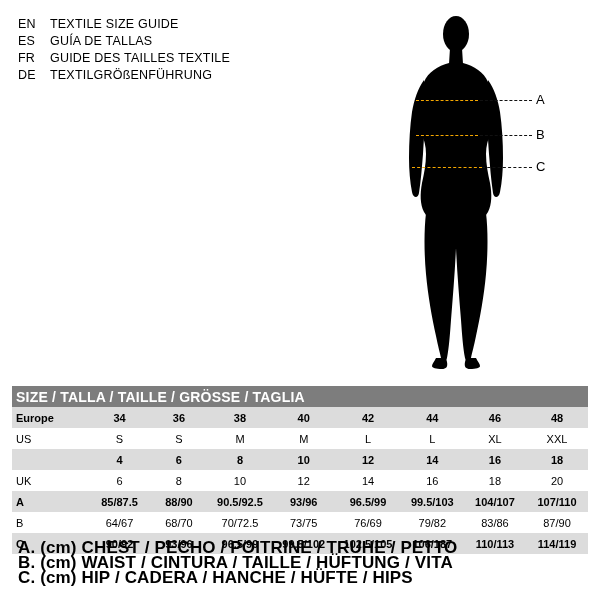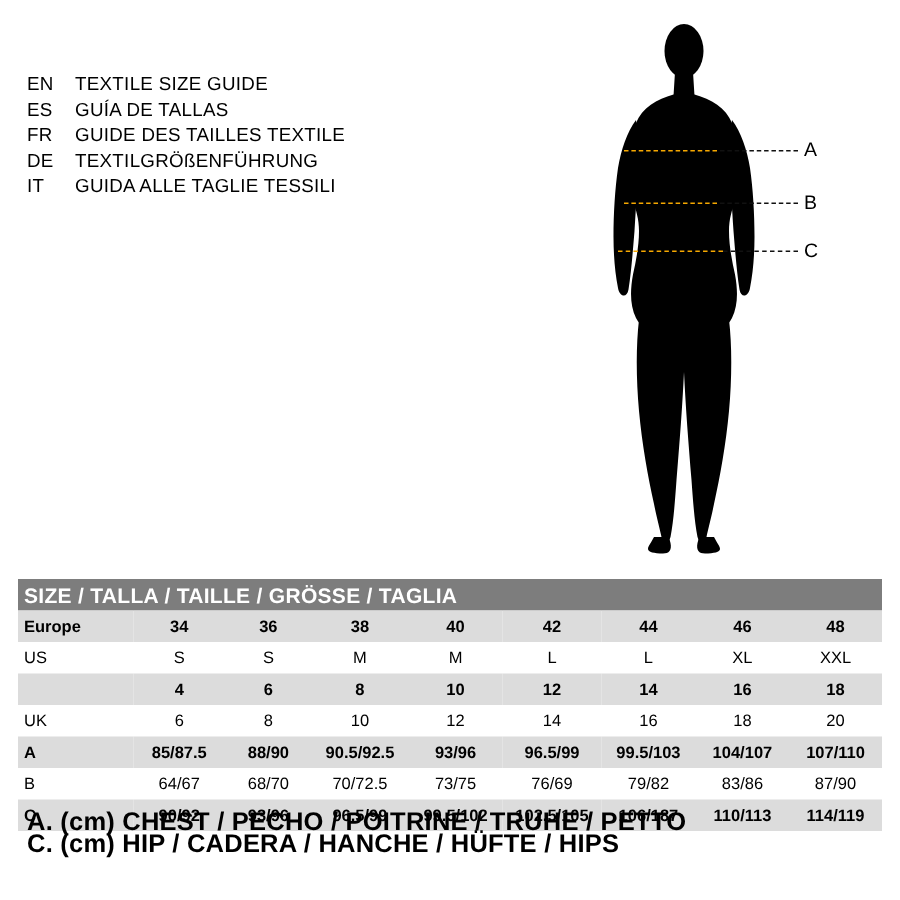--- a/index.html
+++ b/index.html
@@ -22,21 +22,20 @@
     box-sizing: border-box;
     padding: 0;
   }
 
   
   .lang-block {
     position: absolute;
     top: 16px;
     left: 18px;
     width: 330px;
-    margin-top: 32px;
   }
   .lang-row {
     display: flex;
     align-items: baseline;
     font-size: 12.5px;
     line-height: 17px;
     letter-spacing: 0.2px;
   }
   .lang-code {
     width: 32px;
@@ -149,24 +148,20 @@
       <span class="lang-text">GUÍA DE TALLAS</span>
     </div>
     <div class="lang-row">
       <span class="lang-code">FR</span>
       <span class="lang-text">GUIDE DES TAILLES TEXTILE</span>
     </div>
     <div class="lang-row">
       <span class="lang-code">DE</span>
       <span class="lang-text">TEXTILGRÖßENFÜHRUNG</span>
     </div>
-    <div class="lang-row">
-      <span class="lang-code">IT</span>
-      <span class="lang-text">GUIDA ALLE TAGLIE TESSILI</span>
-    </div>
   </div>
 
   <div class="figure-wrap">
     <svg class="figure-svg" width="220" height="370" viewBox="0 0 220 370">
       <g fill="#000000">
 
         <ellipse cx="76" cy="26" rx="13" ry="18"></ellipse>
 
         <path d="M70,40 L82,40 L83,56 L69,56 Z"></path>
 
@@ -326,16 +321,17 @@
         <td class="val">102.5/105</td>
         <td class="val">106/187</td>
         <td class="val">110/113</td>
         <td class="val">114/119</td>
       </tr>
     </tbody>
   </table>
 
   <div class="notes">
     <div>A. (cm) CHEST / PECHO / POITRINE / TRUHE / PETTO</div>
+    <div>B. (cm) WAIST / CINTURA / TAILLE / HÜFTUNG / VITA</div>
     <div>C. (cm) HIP / CADERA / HANCHE / HÜFTE / HIPS</div>
   </div>
 
 </div>
 
 </body></html>

